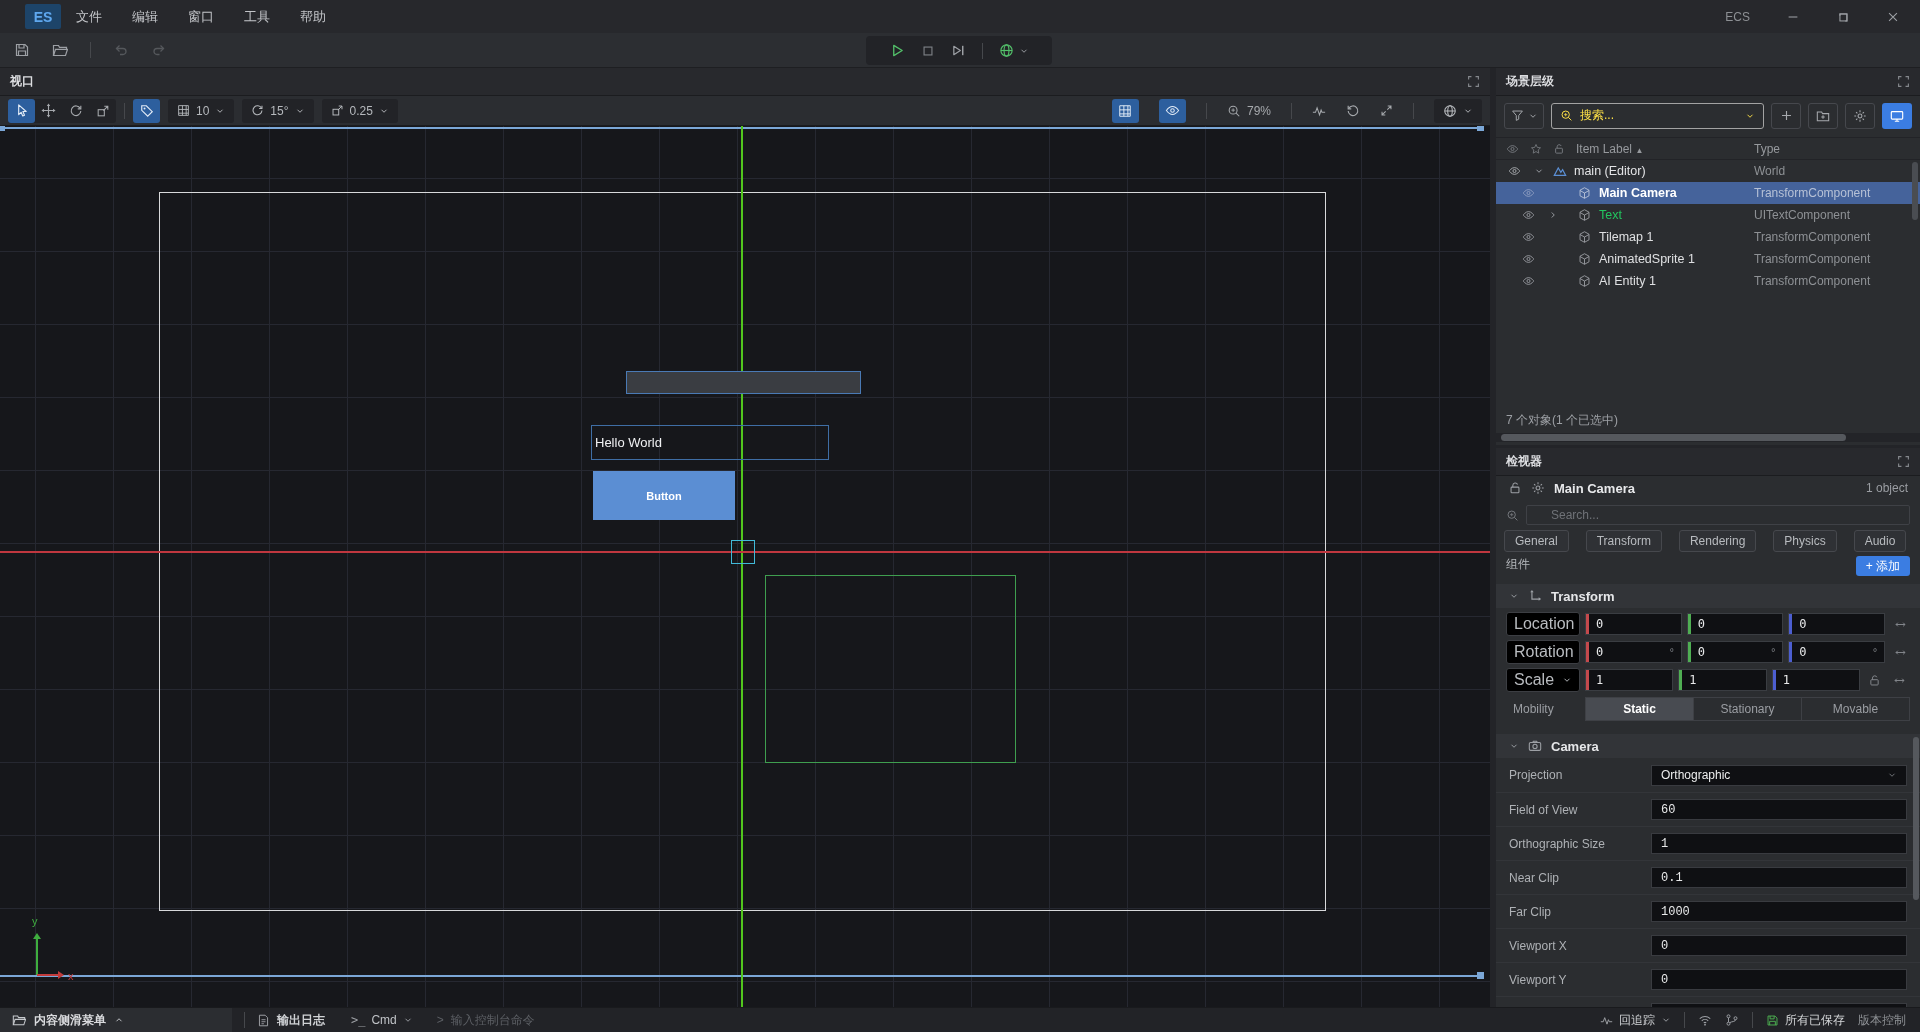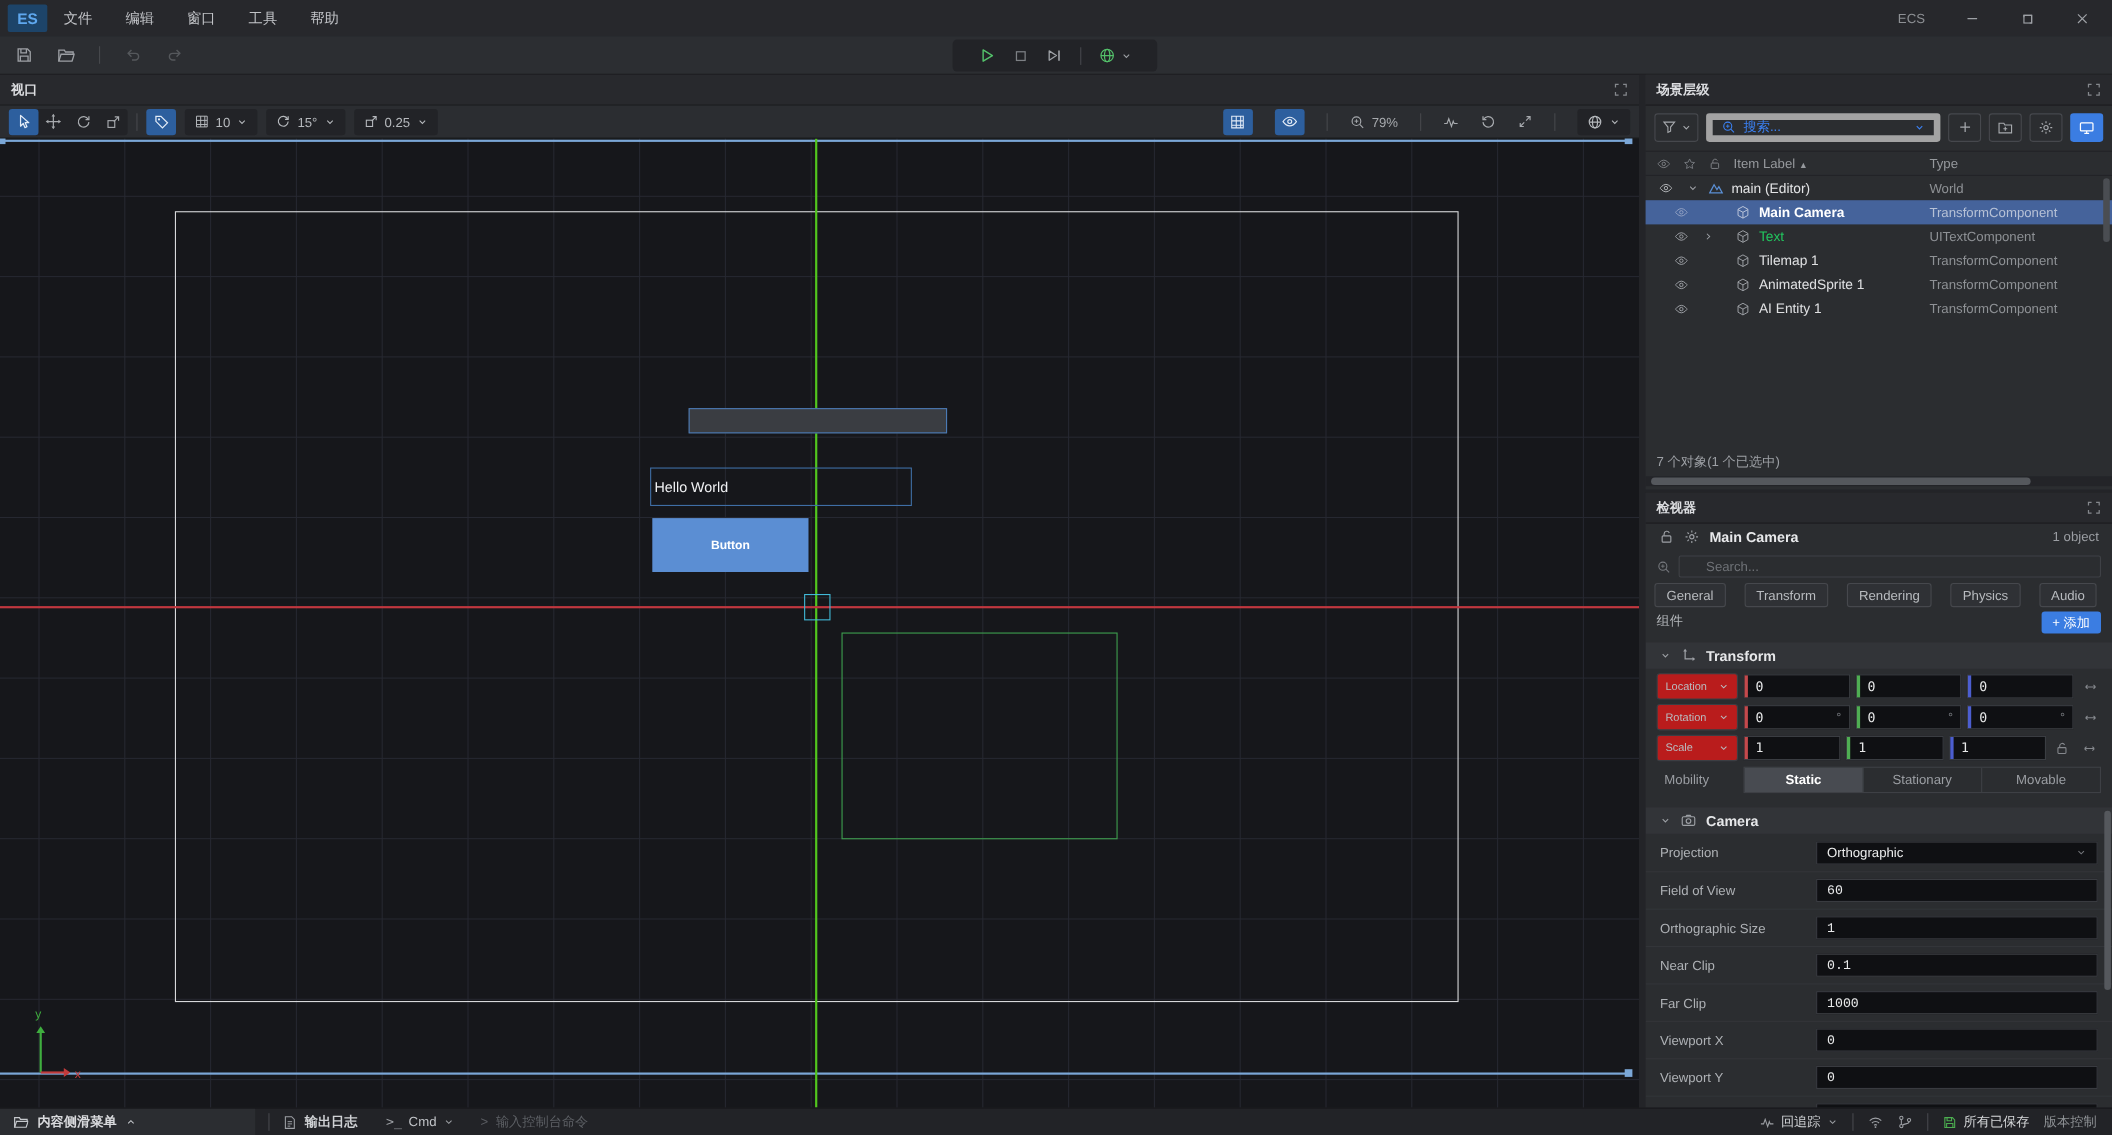--- a/index.html
+++ b/index.html
@@ -6,21 +6,21 @@
   html,body{width:1920px;height:1032px;overflow:hidden}
   body{position:relative;background:#232428;font-family:"Liberation Sans",sans-serif;color:#c8cacd;-webkit-font-smoothing:antialiased}
   .abs{position:absolute}
   svg.ic{display:block}
   .i10{width:10px;height:10px}.i12{width:12px;height:12px}.i13{width:13px;height:13px}.i14{width:14px;height:14px}.i15{width:15px;height:15px}.i16{width:16px;height:16px}
   .flex{display:flex;align-items:center}
   .vdiv{width:1px;height:16px;background:#46484c}
 
   
   #titlebar{position:absolute;left:0;top:0;width:1920px;height:33px;background:#27282c;display:flex;align-items:center}
-  #logo{width:36px;height:25px;margin-left:7px;background:#1d4469;color:#5fa8ef;font-weight:bold;font-size:14px;display:flex;align-items:center;justify-content:center;border-radius:2px}
+  #logo{width:36px;height:25px;margin-left:25px;background:#1d4469;color:#5fa8ef;font-weight:bold;font-size:14px;display:flex;align-items:center;justify-content:center;border-radius:2px}
   .menu-item{color:#c2c4c8;font-size:13px;padding:0 15px;height:33px;display:flex;align-items:center;cursor:default}
   .menu-item:first-of-type{margin-left:12px}
   #titlebar-right{margin-left:auto;display:flex;align-items:center;gap:36px;margin-right:20px;color:#8d9094;font-size:12px}
   .winbtn{color:#9da0a5;display:flex}
 
   
   #toolbar{position:absolute;left:0;top:33px;width:1920px;height:35px;background:#2c2e32;border-bottom:1px solid #1e1f22;display:flex;align-items:center}
   #toolbar .tbgrp{display:flex;align-items:center;gap:22px;margin-left:14px;color:#9da0a5}
   .dim{color:#55585c}
   #playgroup{position:absolute;left:866px;top:3px;width:186px;height:29px;background:#222327;border-radius:4px;display:flex;align-items:center;justify-content:center;gap:16px}
@@ -43,21 +43,21 @@
     background-size:78px 73px;background-position:35px 52px}
   .guide-h{position:absolute;height:2px}
   .handle{position:absolute;width:7px;height:7px;background:#7ba7d7;top:-3px}
   #ui-button{display:flex;align-items:center;justify-content:center;font-size:11px;font-weight:bold;color:#fff}
 
   
   #hierarchy{position:absolute;left:1496px;top:68px;width:424px;height:377px;background:#2b2d30}
   #htoolbar{position:absolute;left:0;top:26px;width:100%;height:44px;display:flex;align-items:center;padding:0 8px;gap:7px;border-bottom:1px solid #222327}
   .sqbtn{width:30px;height:26px;border:1px solid #46484d;border-radius:3px;display:flex;align-items:center;justify-content:center;color:#a6a9ad;flex:none}
   #hfilter{width:40px;height:26px;border:1px solid #46484d;border-radius:3px;display:flex;align-items:center;justify-content:center;gap:4px;color:#a6a9ad;flex:none}
-  #hsearch{flex:1;height:26px;border:6px solid #a3a3a3;border-radius:3px;display:flex;align-items:center;gap:7px;padding:0 8px;color:#3b82f6;font-size:12px}
+  #hsearch{flex:1;height:26px;border:1px solid #a3a3a3;border-radius:3px;display:flex;align-items:center;gap:7px;padding:0 8px;color:#fde047;font-size:12px}
   #hmonitor{width:30px;height:26px;background:#3b7de2;border-radius:3px;display:flex;align-items:center;justify-content:center;color:#fff;flex:none}
   #hcolhead{position:absolute;left:0;top:70px;width:100%;height:22px;font-size:12px;color:#96999d;border-bottom:1px solid #222327}
   #hrows{position:absolute;left:0;top:92px;width:100%}
   .hrow{height:22px;position:relative;font-size:12.5px;color:#cfd1d4}
   .hrow.selected{background:#45639b}
   .ri{position:absolute;top:50%;transform:translateY(-50%)}
   .htype{font-size:12px;color:#8e9195}
   #hstatus{position:absolute;left:10px;top:344px;font-size:12px;color:#9da0a5}
   #hscroll{position:absolute;left:0;top:365px;width:424px;height:9px;background:#232428}
   #hscroll .thumb{position:absolute;left:5px;top:1px;width:345px;height:7px;background:#55585d;border-radius:4px}
@@ -69,21 +69,21 @@
   #objcount{margin-left:auto;font-size:12px;color:#9b9ea3}
   #isearchrow{position:absolute;left:0;top:54px;width:100%;height:26px;display:flex;align-items:center;padding:0 10px;gap:7px;color:#76797e}
   #isearchbox{flex:1;height:20px;border:1px solid #3f4146;border-radius:2px;display:flex;align-items:center;padding:0 24px;font-size:12px;color:#6f7277}
   #tabsrow{position:absolute;left:0;top:80px;width:100%;height:26px;display:flex;align-items:center;padding:0 8px;gap:17px}
   .tab{height:22px;padding:0 10px;border:1px solid #46484d;border-radius:3px;display:flex;align-items:center;font-size:12px;color:#b8bbbf;background:#2f3135}
   #comprow{position:absolute;left:0;top:108px;width:100%;height:26px;display:flex;align-items:flex-start;padding:0 10px}
   #addbtn{margin-left:auto;height:20px;padding:0 10px;background:#3b7de2;border-radius:3px;color:#fff;font-size:12px;display:flex;align-items:center}
   .sechead{position:absolute;left:0;width:100%;height:24px;background:#323438;display:flex;align-items:center;gap:9px;padding:0 13px;color:#9da0a5}
   .sectitle{font-size:13px;font-weight:bold;color:#e6e7e9}
   .trow{position:absolute;left:0;width:100%;height:26px;display:flex;align-items:center;padding:0 10px;gap:5px}
-  .tlabel-btn{width:74px;height:24px;background:#b91c1c;border:1px solid #3c3e43;border-radius:3px;display:flex;align-items:center;justify-content:space-between;padding:0 7px;font-size:10px;color:#b9bcc0;flex:none}
+  .tlabel-btn{width:74px;height:24px;background:#000000;border:1px solid #3c3e43;border-radius:3px;display:flex;align-items:center;justify-content:space-between;padding:0 7px;font-size:16px;color:#b9bcc0;flex:none}
   .tinput{flex:1;height:22px;background:#0f1013;border:1px solid #3a3d42;display:flex;align-items:center;position:relative;font-family:"DejaVu Sans Mono",monospace;font-size:12px;color:#e8e9ea;padding-left:10px}
   .tinput::before{content:"";position:absolute;left:0;top:0;bottom:0;width:3px;background:var(--ax)}
   .deg{margin-left:auto;margin-right:6px;color:#7b7e83;font-size:10px}
   .rowic{width:20px;display:flex;justify-content:center;color:#85888d;flex:none}
   .seggrp{flex:1;height:24px;border:1px solid #3e4045;display:flex}
   .seg{flex:1;display:flex;align-items:center;justify-content:center;font-size:12px;color:#9b9ea3;border-right:1px solid #3e4045}
   .seg:last-child{border-right:none}
   .seg.active{background:#484b51;color:#fff;font-weight:bold}
   .moblabel{width:74px;padding-left:7px;font-size:12px;color:#9b9ea3;flex:none}
   .crow{position:absolute;left:0;width:100%;height:34px;display:flex;align-items:center;padding:0 13px;border-top:1px solid #333539}

